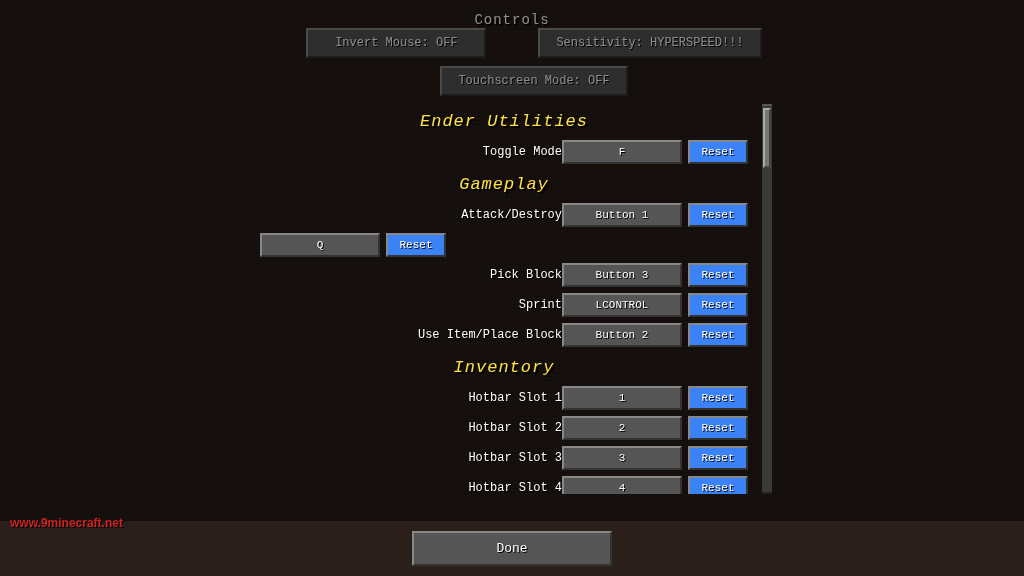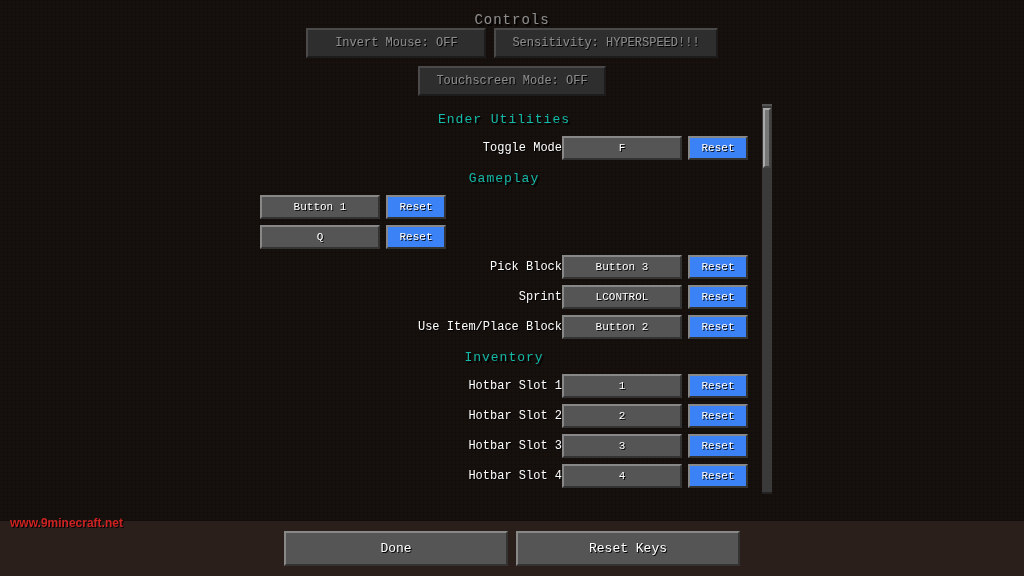--- a/index.html
+++ b/index.html
@@ -57,20 +57,21 @@
       border-bottom: 2px solid #333333;
       border-right: 2px solid #333333;
       color: #ffffff;
       font-family: 'Courier New', monospace;
       font-size: 12px;
       padding: 6px 16px;
       cursor: pointer;
       text-shadow: 1px 1px #000;
       min-width: 180px;
       text-align: center;
+      margin-left: 44px;
     }
 
     .scroll-area-wrapper {
       width: 520px;
       height: 390px;
       overflow: hidden;
       position: relative;
       display: flex;
     }
 
@@ -100,26 +101,27 @@
       height: 60px;
       background: #777;
       border-top: 2px solid #aaa;
       border-left: 2px solid #aaa;
       border-bottom: 2px solid #444;
       border-right: 2px solid #444;
       margin-top: 2px;
     }
 
     .category-title {
-      font-size: 13px;
-      color: #14b8a6;
+      font-size: 17px;
+      color: #fde047;
       text-shadow: 2px 2px #000;
       text-align: center;
       padding: 8px 0 6px 0;
       letter-spacing: 1px;
+      font-style: italic;
     }
 
     .keybind-row {
       display: flex;
       align-items: center;
       padding: 3px 8px;
       width: 100%;
     }
 
     .keybind-label {
@@ -183,21 +185,21 @@
       border-top: 2px solid #888888;
       border-left: 2px solid #888888;
       border-bottom: 2px solid #333333;
       border-right: 2px solid #333333;
       color: #ffffff;
       font-family: 'Courier New', monospace;
       font-size: 13px;
       padding: 8px 0;
       cursor: pointer;
       text-shadow: 1px 1px #000;
-      width: 224px;
+      width: 200px;
       text-align: center;
     }
 
     .watermark {
       position: absolute;
       bottom: 46px;
       left: 10px;
       font-size: 12px;
       color: #cc2222;
       font-weight: bold;
@@ -233,20 +235,21 @@
 
       <div class="category-title">Ender Utilities</div>
       <div class="keybind-row">
         <span class="keybind-label">Toggle Mode</span>
         <button class="keybind-value">F</button>
         <button class="reset-btn">Reset</button>
       </div>
 
       <div class="category-title">Gameplay</div>
       <div class="keybind-row">
+        <span class="keybind-label">Attack/Destroy</span>
         <button class="keybind-value">Button 1</button>
         <button class="reset-btn">Reset</button>
       </div>
       <div class="keybind-row">
         <button class="keybind-value">Q</button>
         <button class="reset-btn">Reset</button>
       </div>
       <div class="keybind-row">
         <span class="keybind-label">Pick Block</span>
         <button class="keybind-value">Button 3</button>
@@ -287,16 +290,15 @@
 
     </div>
     <div class="scroll-bar">
       <div class="scroll-thumb"></div>
     </div>
   </div>
 </div>
 
 <div class="bottom-bar">
   <button class="bottom-btn">Done</button>
-  <button class="bottom-btn">Reset Keys</button>
 </div>
 
 <div class="watermark">www.9minecraft.net</div>
 
 </body></html>

